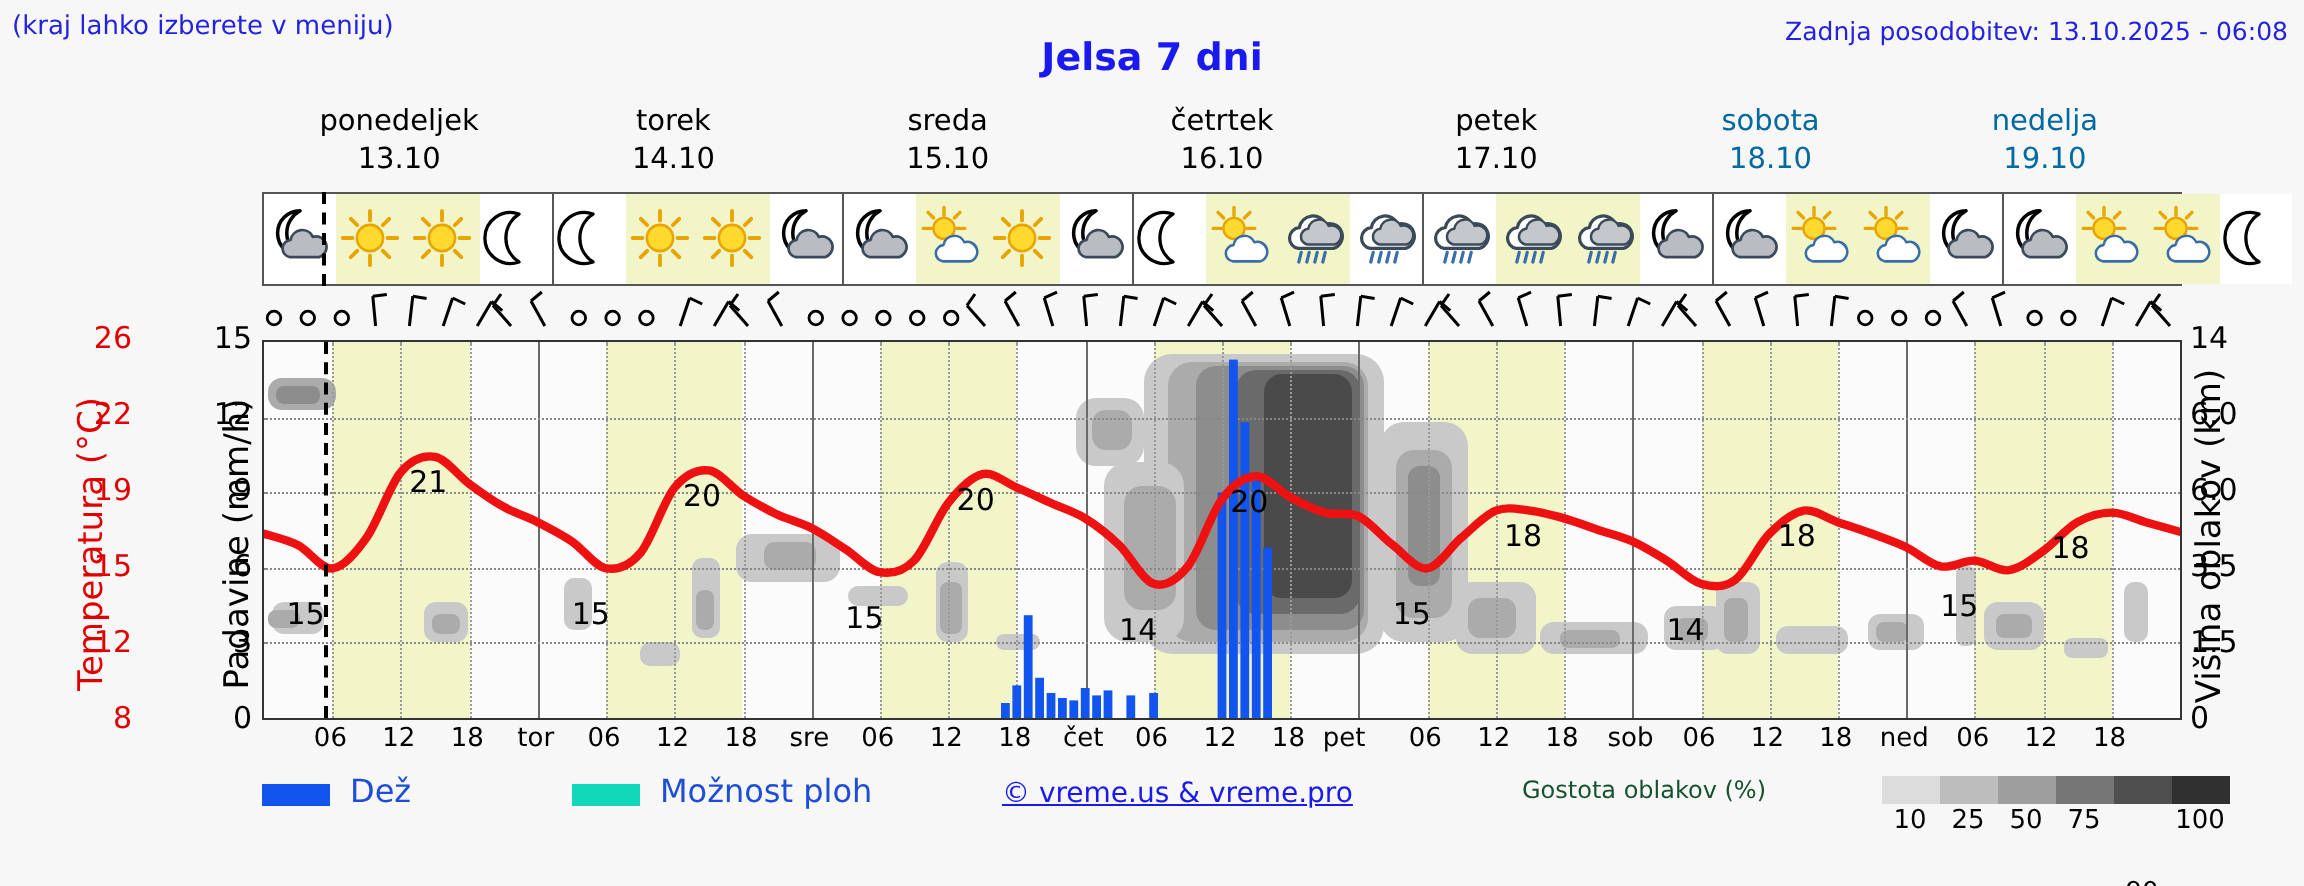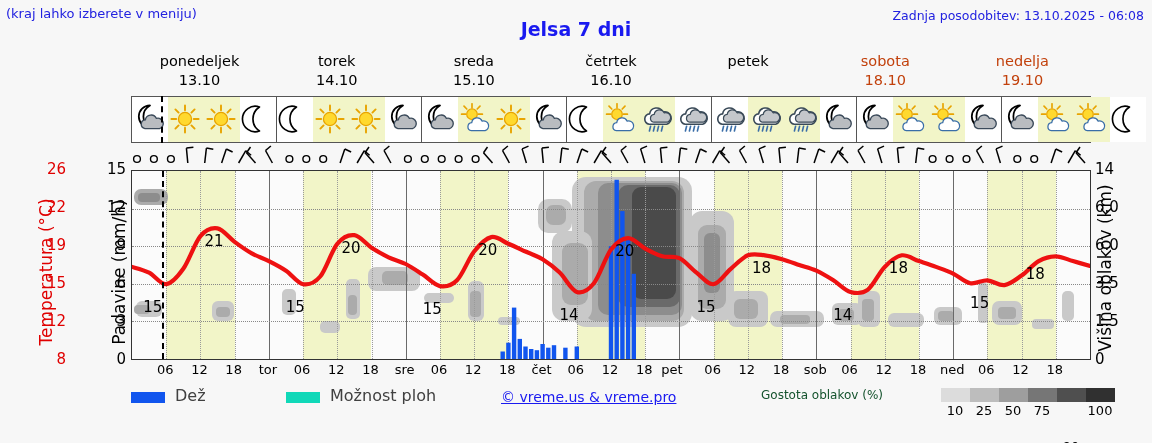--- a/index.html
+++ b/index.html
@@ -12,21 +12,21 @@
   .abs{position:absolute;}
 
   
   #top-left-note{left:6px;top:6px;font-size:13px;color:#2222e0;}
   #page-title{left:0;top:18px;width:1152px;text-align:center;font-size:19px;font-weight:bold;color:#1a1af0;}
   #update-stamp{right:8px;top:8px;font-size:12.5px;color:#2222e0;}
 
   
   #day-header{left:131px;top:52px;width:960px;height:40px;display:flex;}
   .day-col{flex:1 1 0;text-align:center;font-size:14.5px;color:#000;line-height:19px;}
-  .day-col.weekend{color:#c2410c;}
+  .day-col.weekend{color:#0369a1;}
   .day-name{font-weight:normal;}
   .day-date{font-weight:normal;}
 
   
   #icon-strip{left:131px;top:96px;width:960px;height:47px;border:1px solid #555;box-sizing:border-box;background:#fff;display:flex;}
   .icon-day{flex:1 1 0;display:flex;border-right:1px solid #555;box-sizing:border-box;}
   .icon-day:last-child{border-right:none;}
   .icon-cell{flex:1 1 0;display:flex;align-items:center;justify-content:center;position:relative;}
   .icon-cell.night-band{background:#fff;}
   .icon-cell.day-band{background:#f2f5c8;}
@@ -58,21 +58,21 @@
   #cloud-ticks{left:1095px;top:160px;width:40px;height:210px;}
   #cloud-ticks div{position:absolute;left:0;font-size:15px;color:#000;}
 
   
   #xticks{left:131px;top:362px;width:960px;height:18px;}
   #xticks span{position:absolute;font-size:13px;color:#000;transform:translateX(-50%);white-space:nowrap;}
 
   
   #legend{left:131px;top:388px;width:1010px;height:34px;}
   .leg-sw{position:absolute;width:34px;height:11px;}
-  .leg-tx{position:absolute;font-size:16px;color:#404040;}
+  .leg-tx{position:absolute;font-size:16px;color:#1d4ed8;}
   #credit{position:absolute;left:370px;top:1px;font-size:14px;color:#1a1af0;}
   #cloud-legend-title{position:absolute;left:630px;top:0px;font-size:12px;color:#14532d;}
   #cloud-ramp{position:absolute;left:810px;top:0px;height:14px;display:flex;}
   #cloud-ramp i{display:block;width:29px;height:14px;}
   #cloud-ramp-labels{position:absolute;left:800px;top:15px;width:200px;height:16px;}
   #cloud-ramp-labels span{position:absolute;font-size:13px;transform:translateX(-50%);}
 
   .tlabel{position:absolute;font-size:15px;color:#000;transform:translateX(-50%);}
 </style>
 </head>
@@ -94,20 +94,21 @@
     <div class="day-col">
       <div class="day-name">sreda</div>
       <div class="day-date">15.10</div>
     </div>
     <div class="day-col">
       <div class="day-name">četrtek</div>
       <div class="day-date">16.10</div>
     </div>
     <div class="day-col">
       <div class="day-name">petek</div>
+      <div class="day-date">17.10</div>
     </div>
     <div class="day-col weekend">
       <div class="day-name">sobota</div>
       <div class="day-date">18.10</div>
     </div>
     <div class="day-col weekend">
       <div class="day-name">nedelja</div>
       <div class="day-date">19.10</div>
     </div>
   </div>

